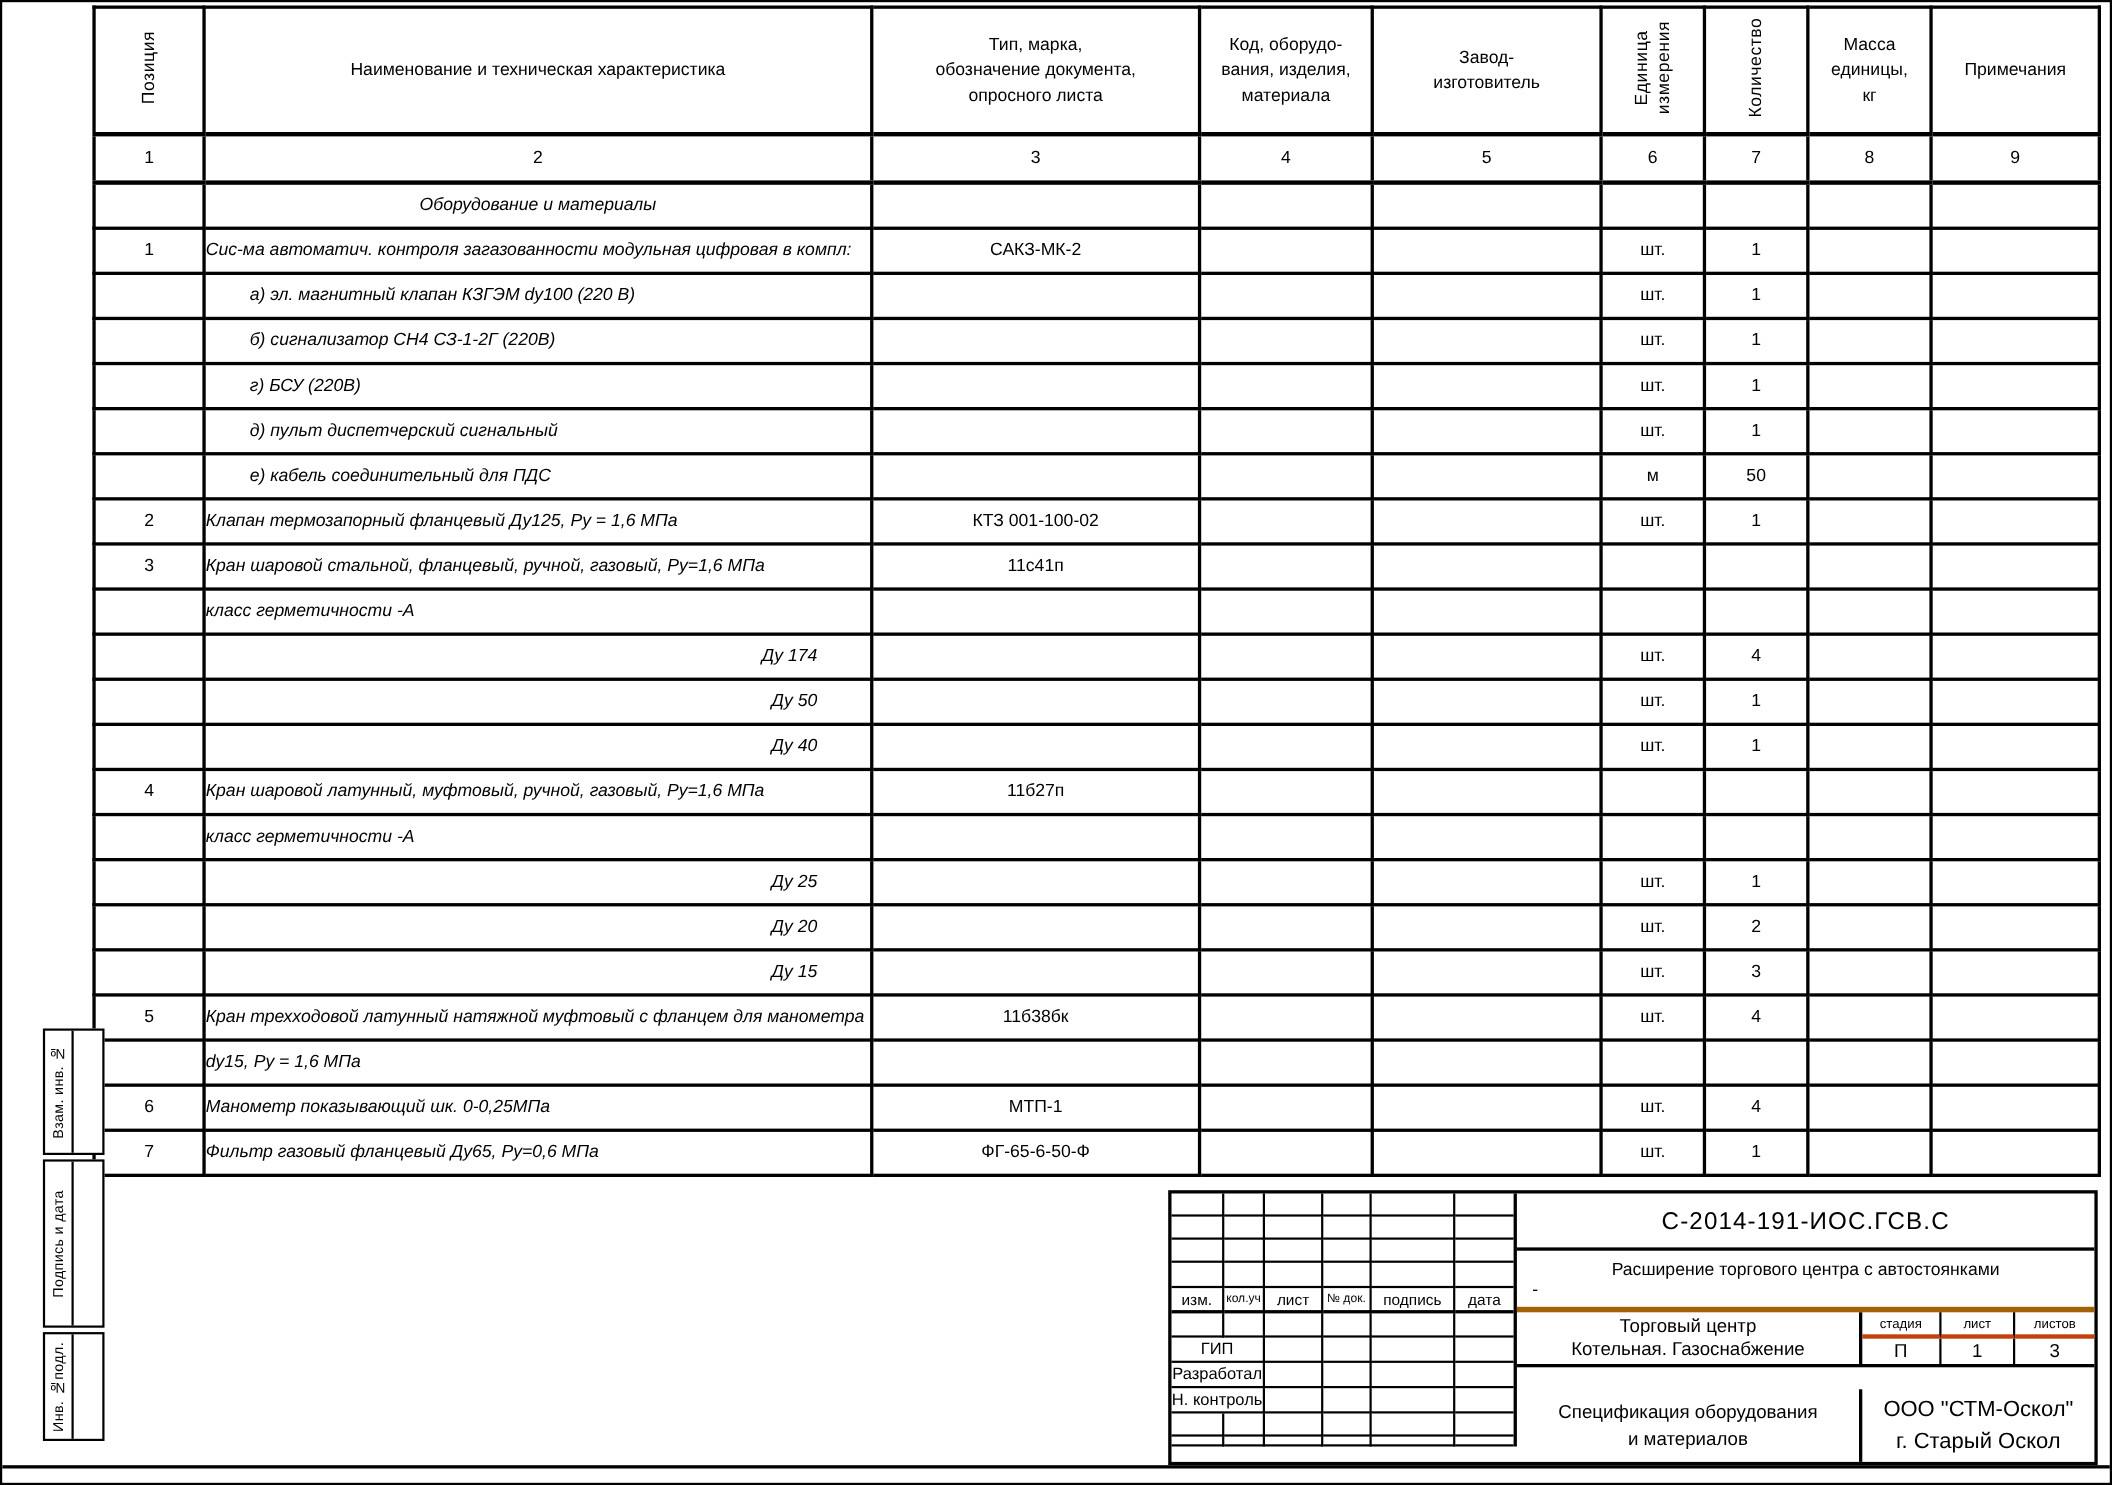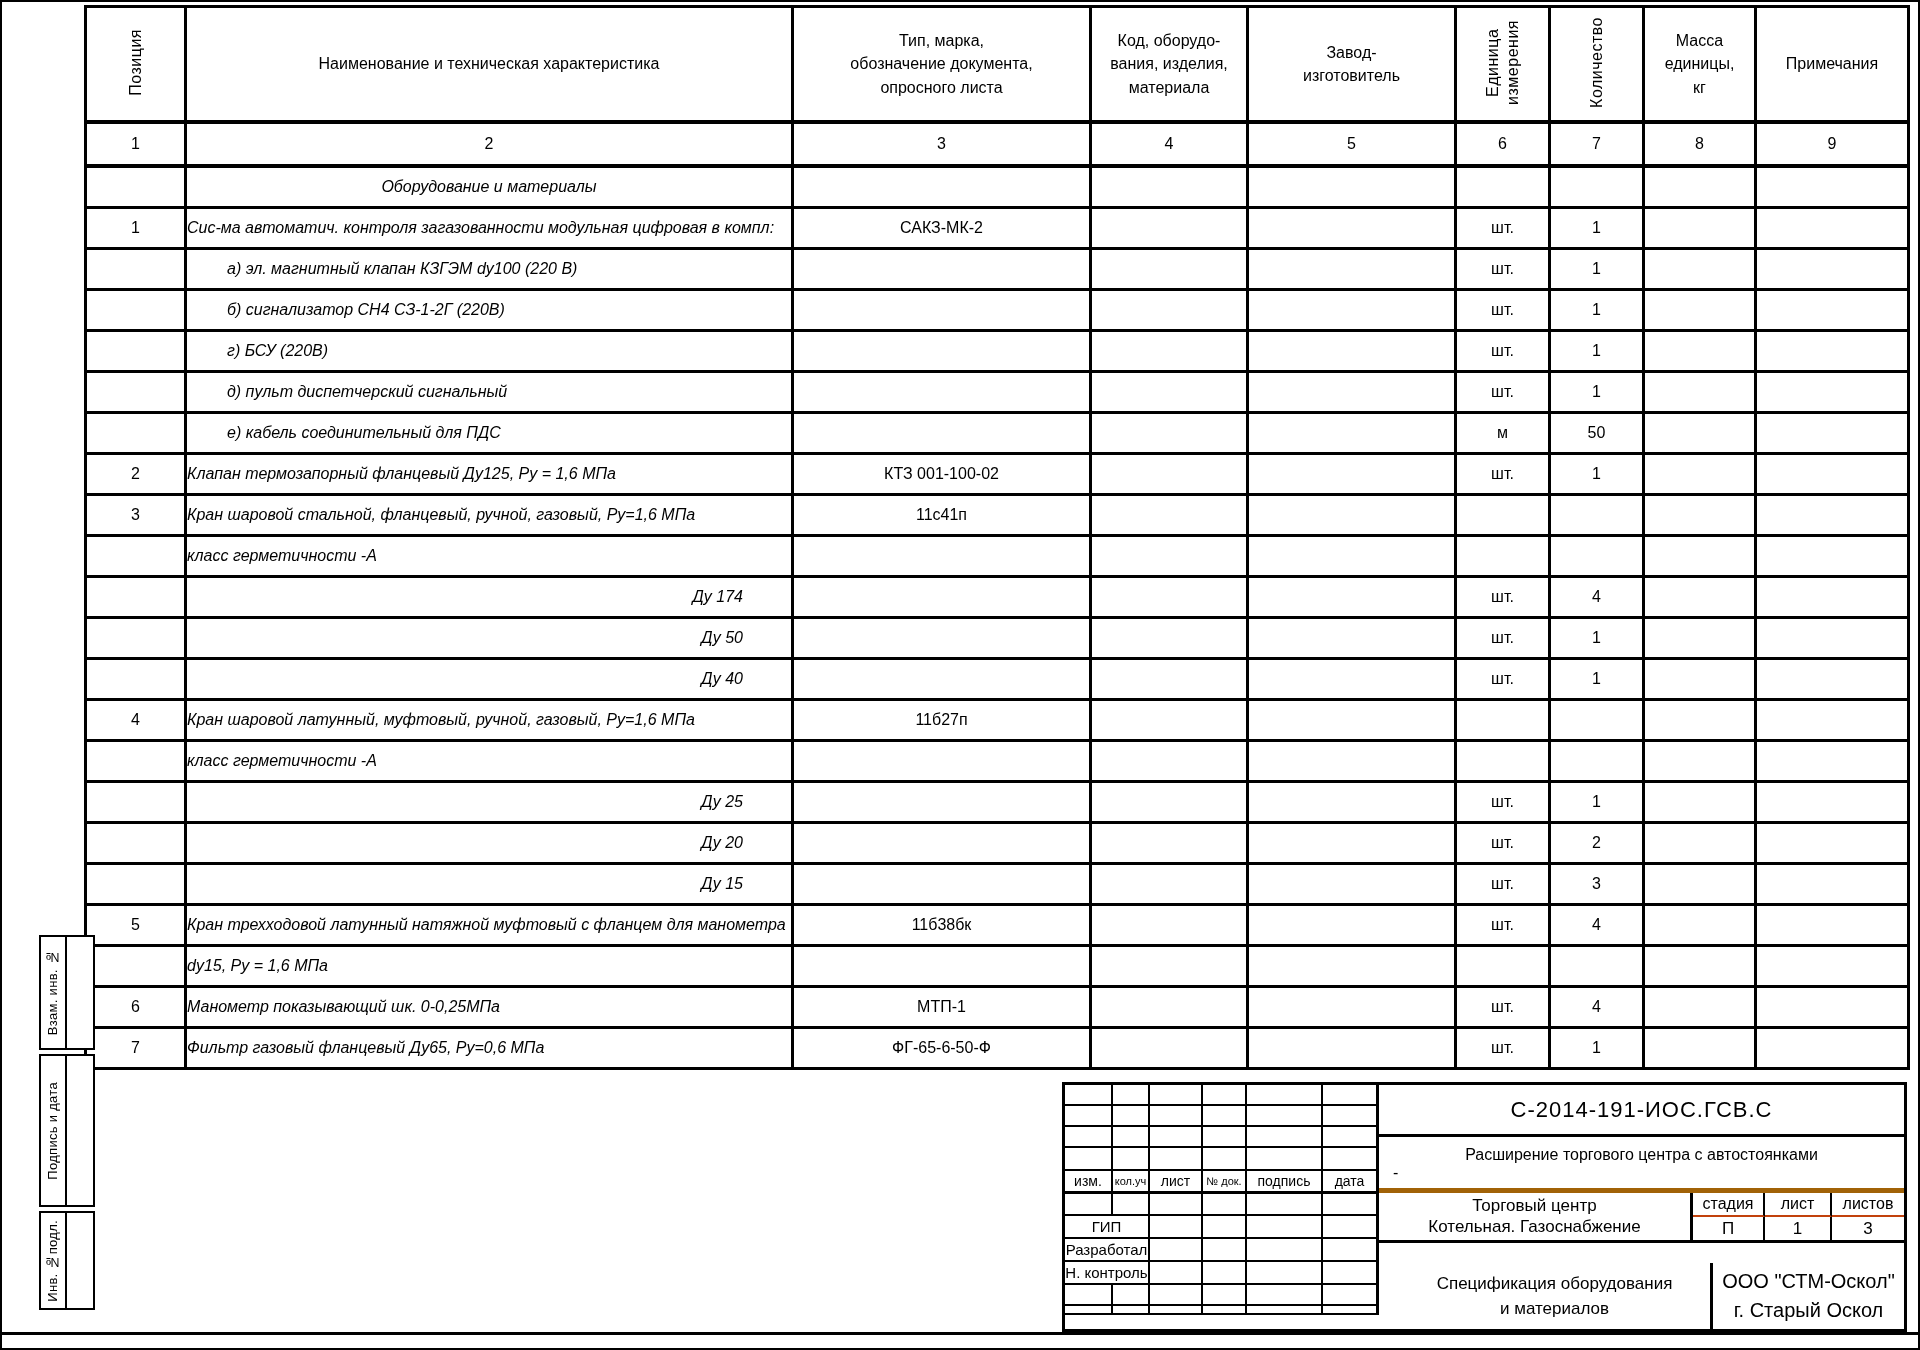--- a/index.html
+++ b/index.html
@@ -72,26 +72,26 @@
   .cellB .proj{text-align:center;padding-top:9px;font-size:16px;}
   .cellB .dash{text-align:left;padding-left:14px;font-size:16px;}
   .rowC{height:50px;display:flex;box-sizing:border-box;border-bottom:3px solid #000;}
   .objCell{
     width:314px;border-right:3px solid #000;box-sizing:border-box;
     display:flex;flex-direction:column;align-items:center;justify-content:space-evenly;
     font-size:17px;padding:2px 0;
   }
   .stadia{flex:1;display:grid;grid-template-columns:72px 67px 1fr;grid-template-rows:24px 1fr;}
   .stadia>div{
-    border-right:2px solid #000;border-bottom:2px solid #c2410c;
-    display:flex;align-items:center;justify-content:center;font-size:16px;
+    border-right:2px solid #000;border-bottom:4px solid #c2410c;
+    display:flex;align-items:center;justify-content:center;font-size:12px;
   }
   .stadia>div.lastcol{border-right:none;}
   .stadia>div.val{border-bottom:none;font-size:17px;}
-  .rowD{position:absolute;left:0;top:178px;right:0;bottom:0;display:flex;padding-left:20px;}
+  .rowD{position:absolute;left:0;top:178px;right:0;bottom:0;display:flex;}
   .specCell{
     width:314px;border-right:3px solid #000;box-sizing:border-box;
     display:flex;flex-direction:column;align-items:center;justify-content:center;
     font-size:17px;line-height:1.5;
   }
   .companyCell{
     flex:1;display:flex;flex-direction:column;align-items:center;justify-content:center;
     font-size:20px;line-height:1.45;
   }
 </style>

